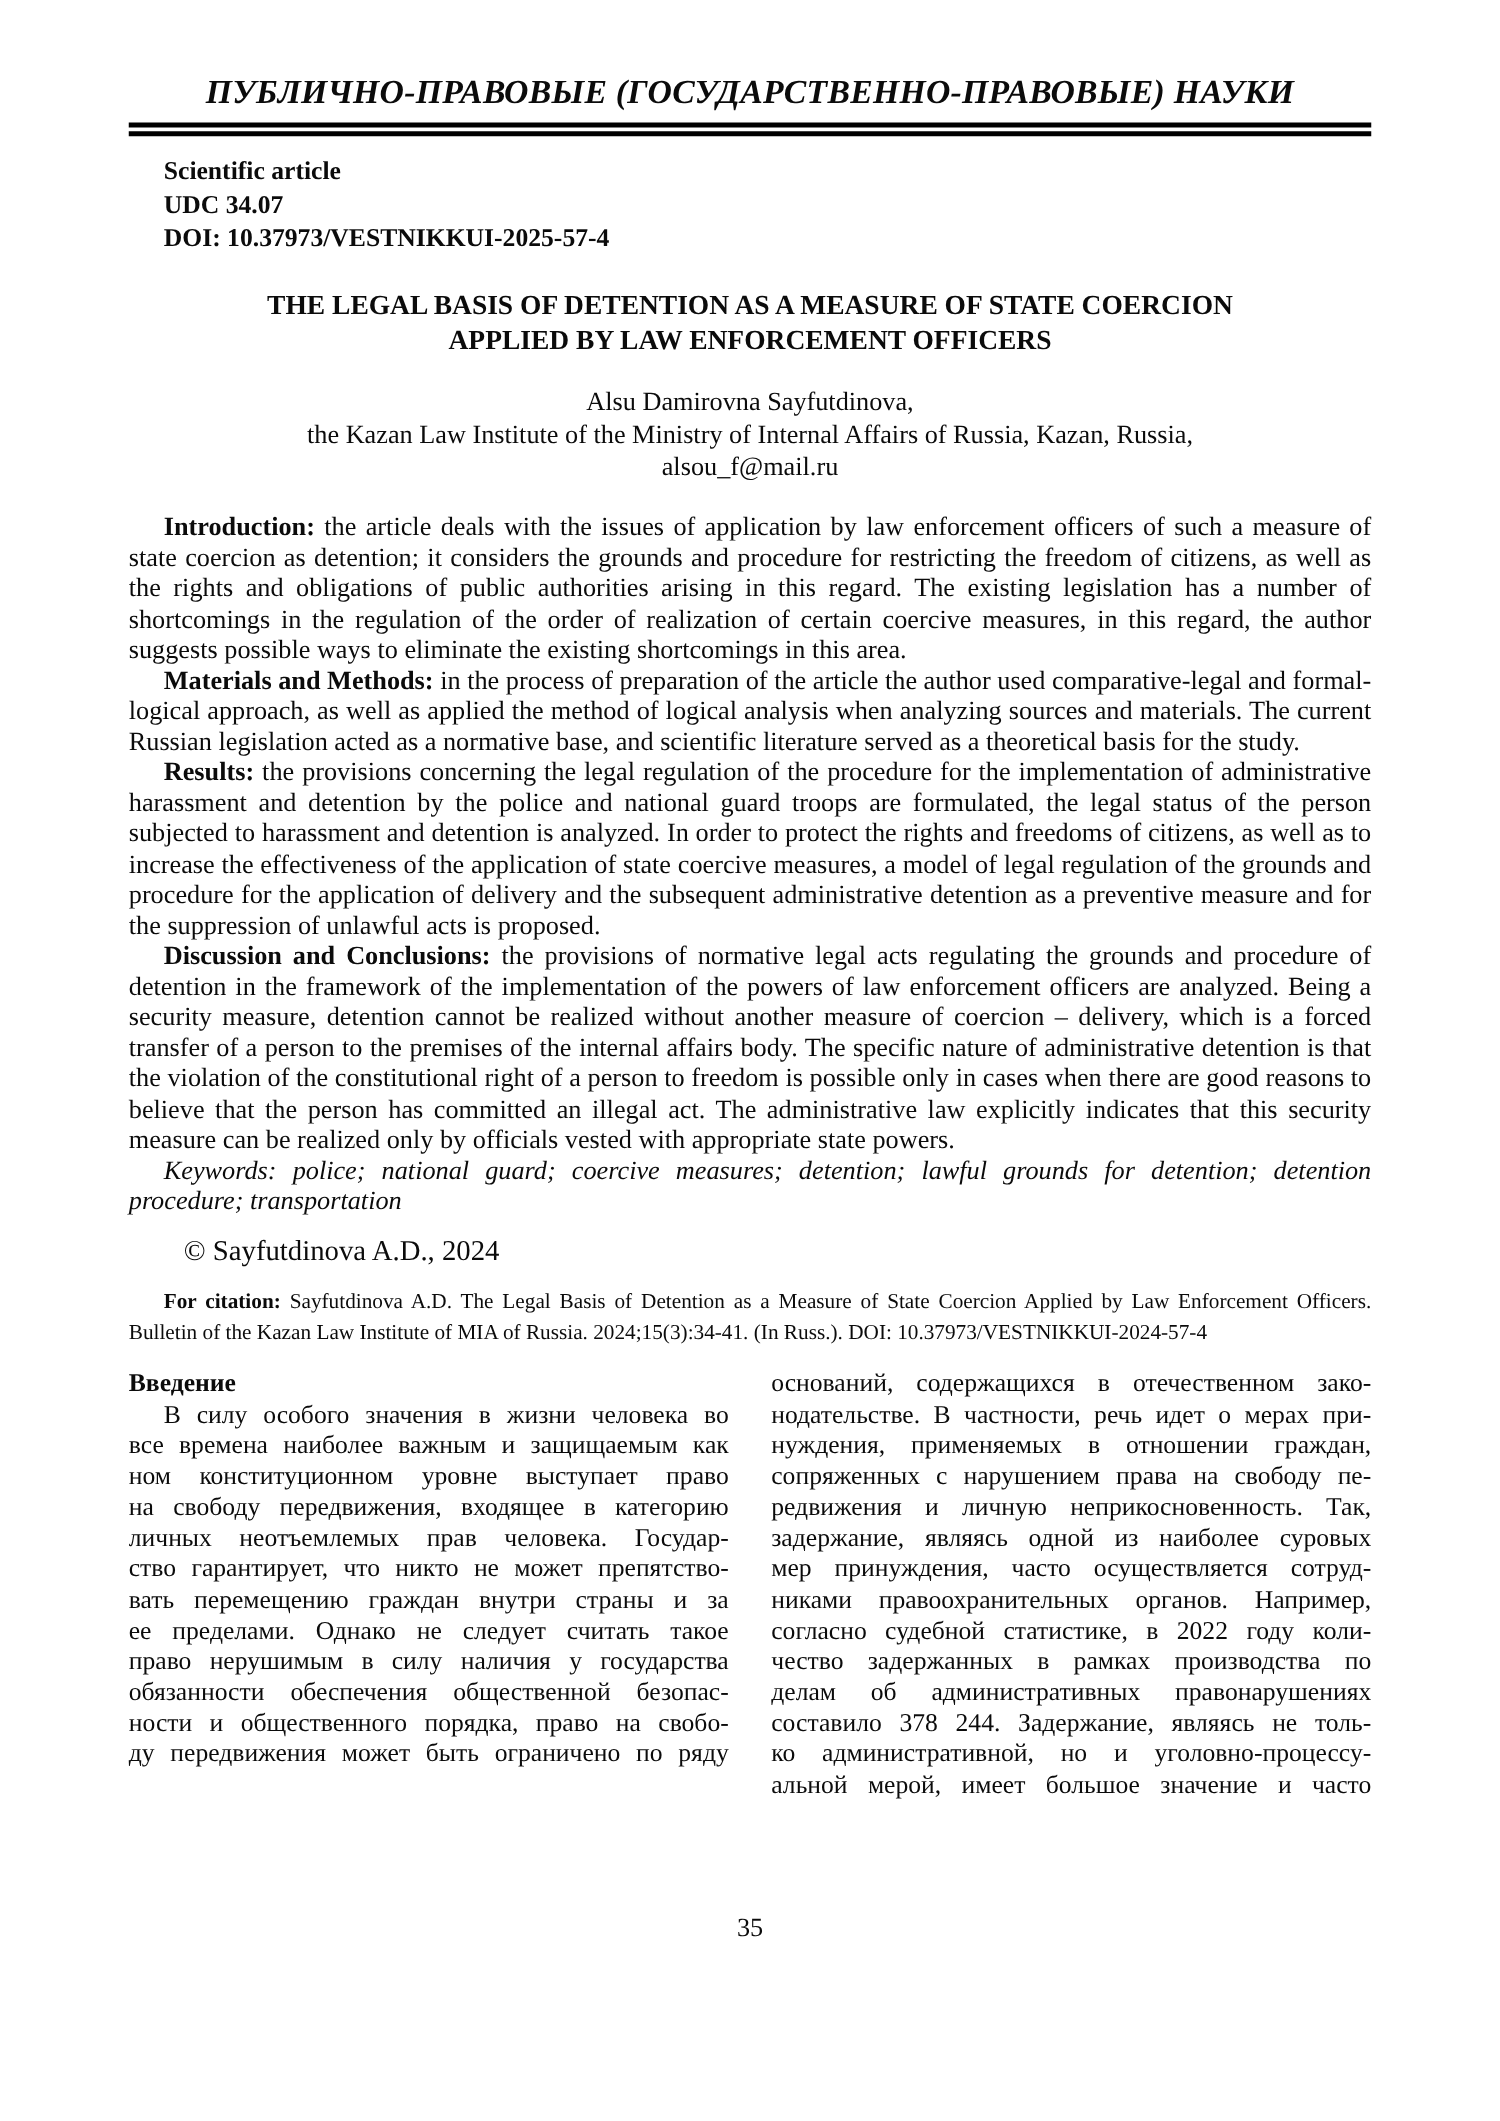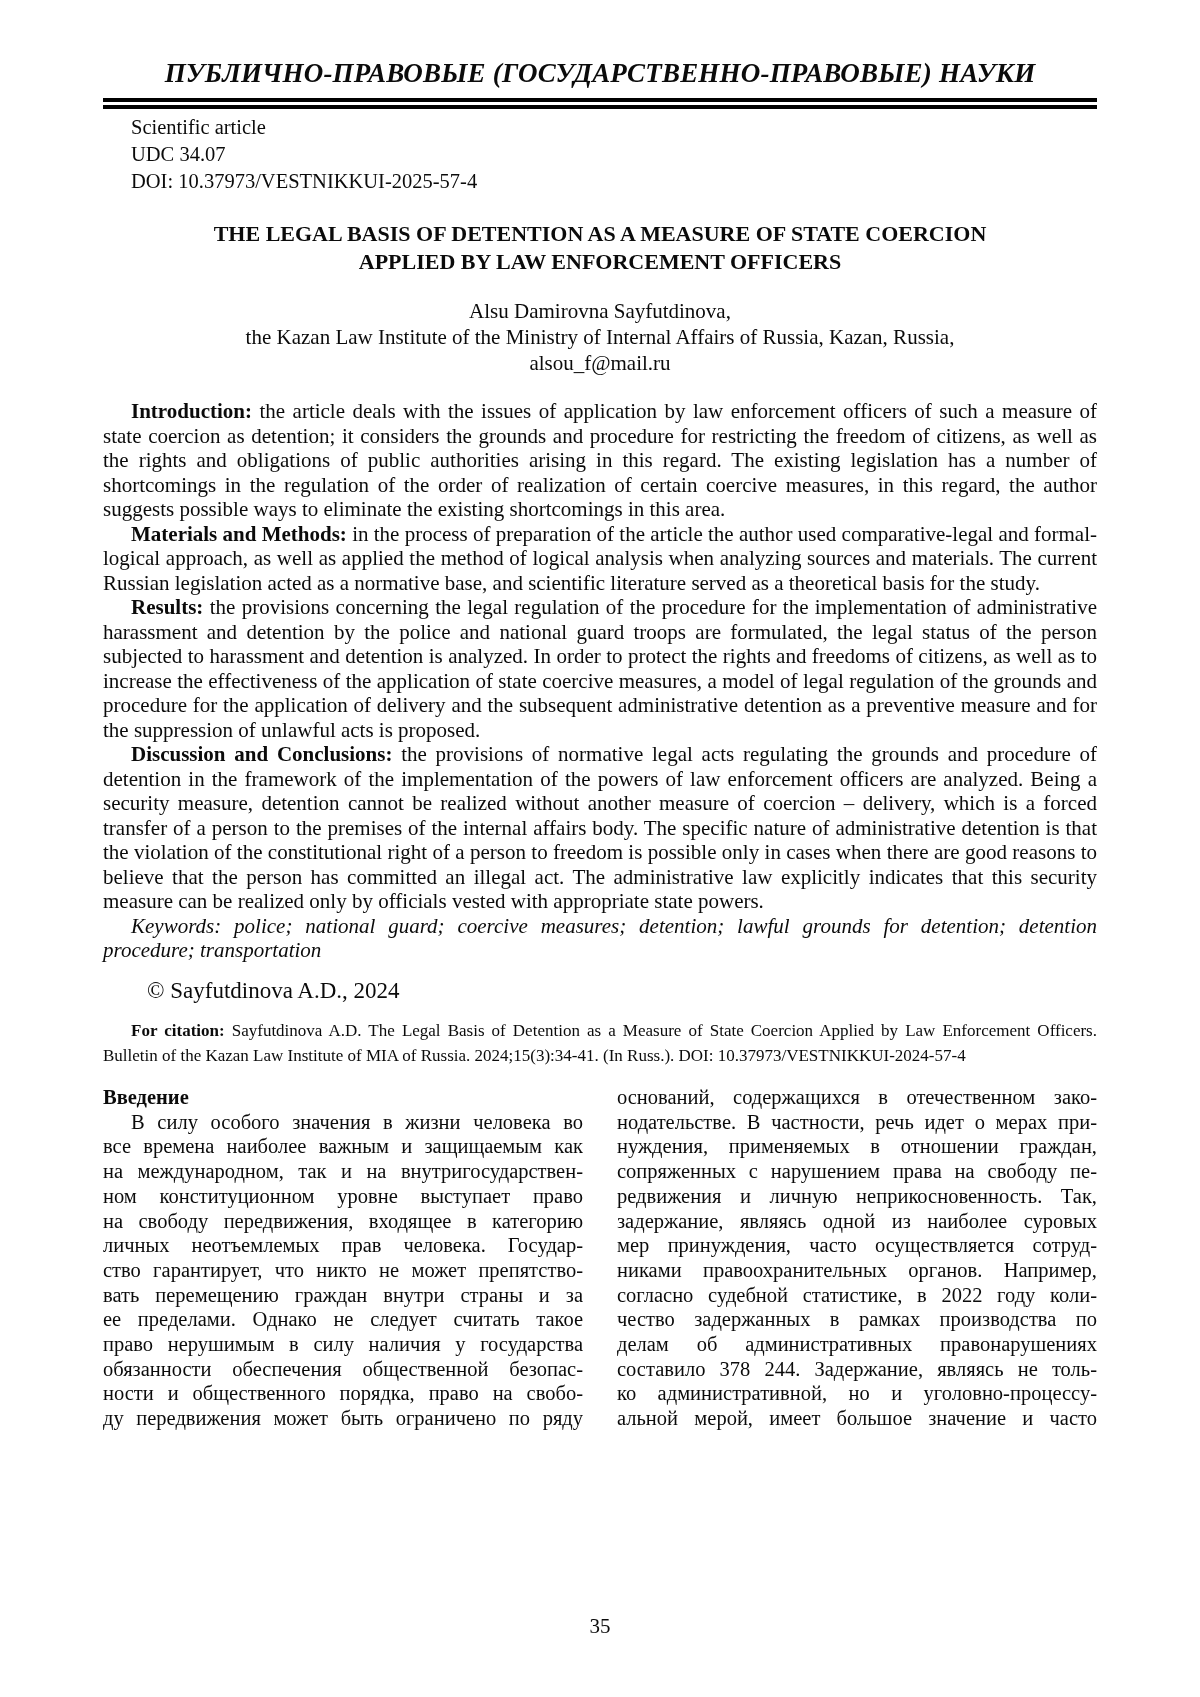--- a/index.html
+++ b/index.html
@@ -14,21 +14,21 @@
   .journal-header{
     padding-top:58px;text-align:center;
     font-size:27px;font-weight:bold;font-style:italic;
     letter-spacing:.2px;white-space:nowrap;
   }
   .double-rule{
     margin-top:9px;height:3px;
     border-top:4px solid #000;border-bottom:4px solid #000;
   }
 
-  .meta{margin-top:5px;margin-left:28px;font-size:20.5px;line-height:27px;}
+  .meta{margin-top:15px;margin-left:28px;font-size:20.5px;line-height:27px;font-weight:bold;}
 
   .title{margin-top:25px;font-size:22px;font-weight:bold;line-height:27.5px;text-align:center;}
 
   .author-block{margin-top:23px;text-align:center;font-size:21px;line-height:26px;}
 
   .abstract{margin-top:23px;font-size:21px;line-height:24.5px;}
   .para{margin:0;text-align:justify;text-indent:28px;}
   .para b{font-weight:bold;}
 
   .keywords{margin:0;text-align:justify;text-indent:28px;font-style:italic;
@@ -36,21 +36,21 @@
   .copyright{margin:16px;text-indent:28px;font-size:23px;line-height:24.5px;}
   .citation{margin:0;text-align:justify;text-indent:28px;font-size:17px;line-height:24.5px;}
   .citation b{font-weight:bold;}
 
   .columns{margin-top:17px;display:flex;gap:34px;}
   .col{flex:1;font-size:20.5px;line-height:24.7px;}
   .sec-heading{font-weight:bold;text-align:left;}
   .coltext .line{text-align:justify;text-align-last:justify;white-space:normal;}
   .first-indent .line:first-child{text-indent:28px;}
 
-  .page-number{position:absolute;left:0;top:1614px;width:1200px;
+  .page-number{position:absolute;left:0;top:1530px;width:1200px;
                text-align:center;font-size:21px;}
 </style>
 </head>
 <body>
 
 <div class="page">
   <div class="content">
 
     <div class="journal-header">ПУБЛИЧНО-ПРАВОВЫЕ (ГОСУДАРСТВЕННО-ПРАВОВЫЕ) НАУКИ</div>
 
@@ -85,21 +85,20 @@
     <p class="copyright">© Sayfutdinova A.D., 2024</p>
 
     <p class="citation"><b>For citation:</b> <span>Sayfutdinova A.D. The Legal Basis of Detention as a Measure of State Coercion Applied by Law Enforcement Officers. Bulletin of the Kazan Law Institute of MIA of Russia. 2024;15(3):34-41. (In Russ.). DOI: 10.37973/VESTNIKKUI-2024-57-4</span></p>
 
     <div class="columns">
       <div class="col">
         <div class="sec-heading">Введение</div>
         <div class="coltext first-indent">
             <div class="line">В силу особого значения в жизни человека во</div>
             <div class="line">все времена наиболее важным и защищаемым как</div>
-            <div class="line">на международном, так и на внутригосударствен-</div>
             <div class="line">ном конституционном уровне выступает право</div>
             <div class="line">на свободу передвижения, входящее в категорию</div>
             <div class="line">личных неотъемлемых прав человека. Государ-</div>
             <div class="line">ство гарантирует, что никто не может препятство-</div>
             <div class="line">вать перемещению граждан внутри страны и за</div>
             <div class="line">ее пределами. Однако не следует считать такое</div>
             <div class="line">право нерушимым в силу наличия у государства</div>
             <div class="line">обязанности обеспечения общественной безопас-</div>
             <div class="line">ности и общественного порядка, право на свобо-</div>
             <div class="line">ду передвижения может быть ограничено по ряду</div>

